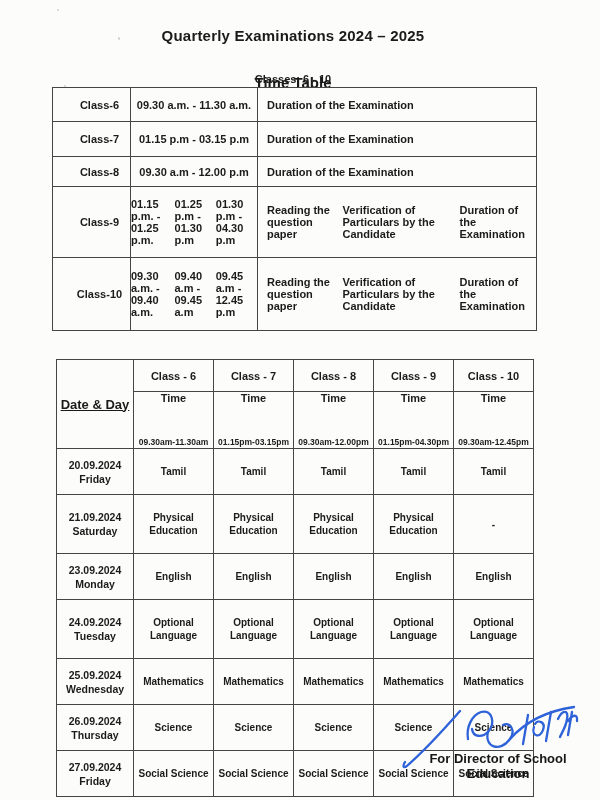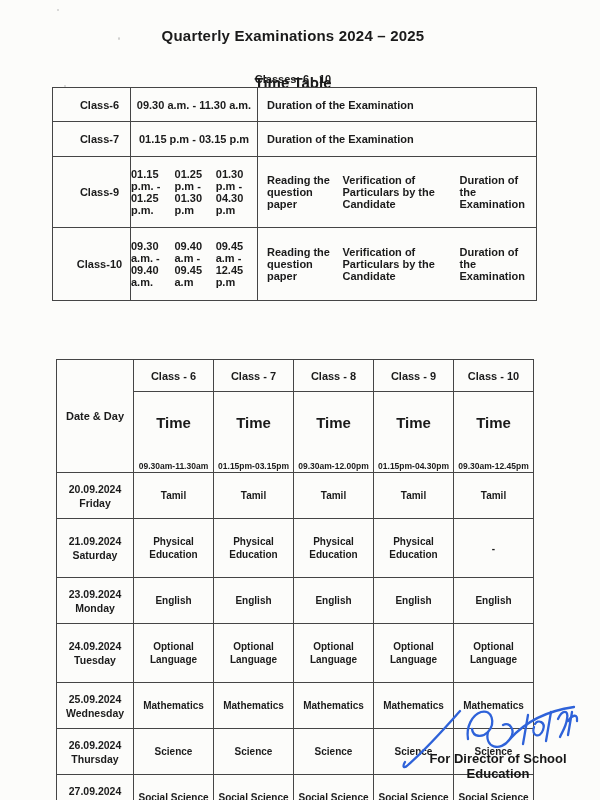--- a/index.html
+++ b/index.html
@@ -29,23 +29,23 @@
   .t1 .c-act{text-align:left;padding-left:9px;}
   .t1 .stack{display:flex;flex-direction:row;justify-content:center;height:100%;}
   .t1 .stack .line{height:23px;display:flex;align-items:center;}
   .t1 .stack.center .line{justify-content:center;}
   .t1 .stack.left{padding-left:9px;}
 
   
   .t2{left:56px;top:359px;width:477px;}
   .t2 td{text-align:center;vertical-align:middle;}
   .t2 .class-hd{font-size:11px;}
-  .t2 .time-hd .tl{font-size:15px;display:block;line-height:13px;margin-top:24px;}
+  .t2 .time-hd .tl{font-size:11px;display:block;line-height:13px;}
   .t2 .time-hd .tr-range{font-size:8.5px;display:block;line-height:11px;margin-top:32px;}
-  .t2 .corner{font-size:11px;}
+  .t2 .corner{font-size:13px;text-decoration:underline;}
   .t2 .datecell{font-size:10.5px;line-height:14px;}
   .t2 .subject{font-size:10px;line-height:13px;padding:16px 2px;}
 
   
   .sig-wrap{position:absolute;left:398px;top:697px;width:200px;height:80px;}
   .sig-svg{position:absolute;left:0;top:0;}
   .sig-label{position:absolute;left:3px;top:54px;width:194px;text-align:center;
              font-size:13px;font-weight:bold;color:#161616;}
 </style>
 </head>
@@ -67,20 +67,25 @@
     </colgroup>
   <tbody>
       <tr style="height:34px">
     <td class="c-class">Class-6</td>
     <td class="c-time">09.30 a.m. - 11.30 a.m.</td>
     <td class="c-act">Duration of the Examination</td>
   </tr>
   <tr style="height:35px">
     <td class="c-class">Class-7</td>
     <td class="c-time">01.15 p.m - 03.15 p.m</td>
+    <td class="c-act">Duration of the Examination</td>
+  </tr>
+  <tr style="height:30px">
+    <td class="c-class">Class-8</td>
+    <td class="c-time">09.30 a.m - 12.00 p.m</td>
     <td class="c-act">Duration of the Examination</td>
   </tr>
   <tr style="height:71px">
     <td class="c-class">Class-9</td>
     <td>
       <div class="stack center">
         <div class="line">01.15 p.m. - 01.25 p.m.</div>
         <div class="line">01.25 p.m - 01.30 p.m</div>
         <div class="line">01.30 p.m - 04.30 p.m</div>
       </div>

